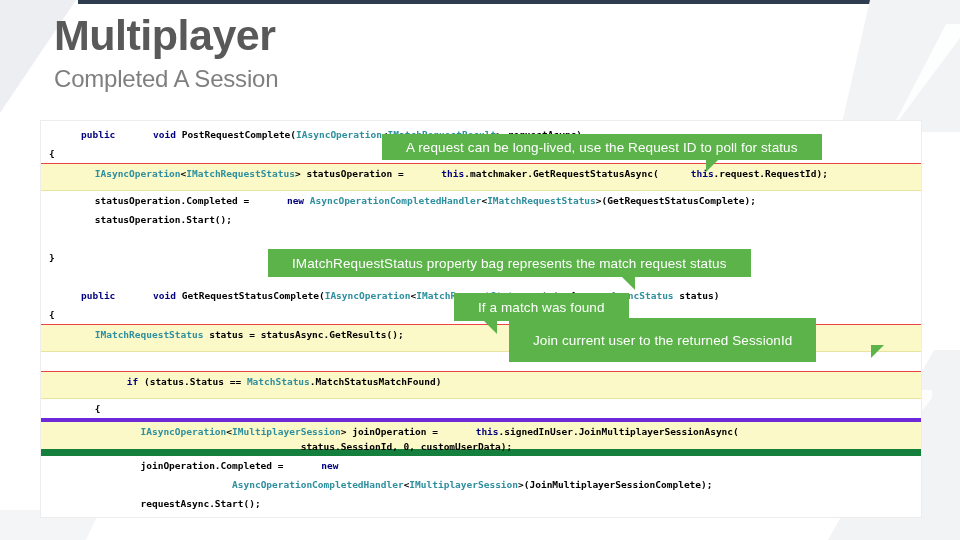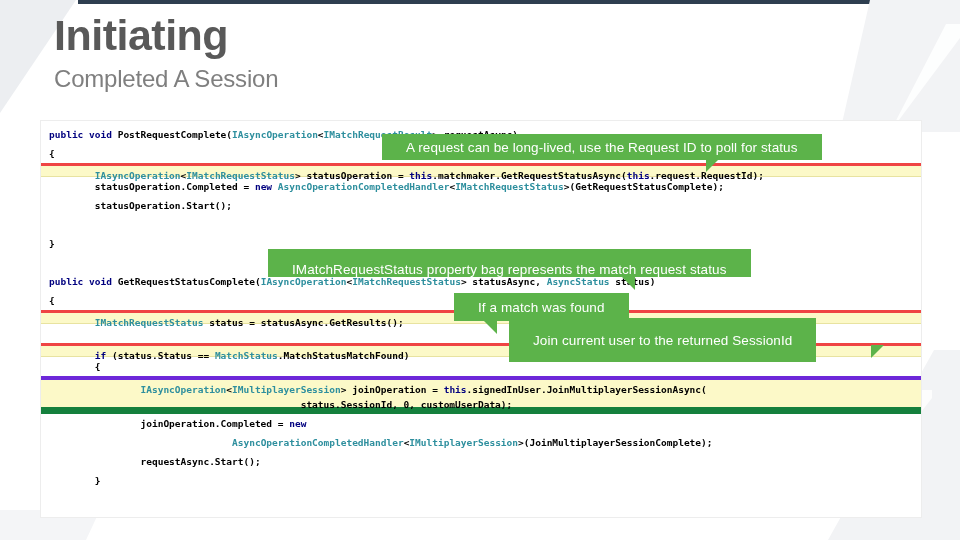--- a/index.html
+++ b/index.html
@@ -64,26 +64,26 @@
     font-family:"DejaVu Sans Mono","Liberation Mono",monospace;
     font-size:9.5px;line-height:19px;
     color:#000000;
     overflow:hidden;
   }
   .code-lines{position:relative;padding-top:4px;}
   .ln{
     position:relative;height:19px;white-space:pre;
     padding-left:8px;font-weight:bold;
   }
-  .ln.hl{background:#fcf9c8;border-top:3px solid #ef4444;border-bottom:1px solid #e8e3a0;
-         box-sizing:border-box;height:14px;}
+  .ln.hl{background:#fcf9c8;border-top:1px solid #ef4444;border-bottom:1px solid #e8e3a0;
+         box-sizing:border-box;height:28px;}
   .ln.hl-top{background:#fcf9c8;border-top:4px solid #6d28d9;box-sizing:border-box;height:19px;}
   .ln.hl-bot{background:#fcf9c8;border-bottom:7px solid #15803d;box-sizing:border-box;height:19px;}
 
-  .kw{color:#00007f;}
+  .kw{color:#00007f;margin-left:32px;}
   .ty{color:#2e8f9e;}
 
   
   .callout{
     position:absolute;
     background:#5cb34a;
     color:#ffffff;
     font-family:"Liberation Sans", sans-serif;
     font-size:13.5px;
     display:flex;align-items:center;
@@ -95,21 +95,21 @@
     position:absolute;width:0;height:0;
   }
   
   #callout-1{left:382px;top:134px;height:26px;}
   #callout-1 .tail{
     left:324px;top:26px;
     border-left:12px solid #5cb34a;
     border-bottom:12px solid transparent;
   }
   
-  #callout-2{left:268px;top:249px;height:28px;align-items:flex-end;}
+  #callout-2{left:268px;top:249px;height:28px;}
   #callout-2 .tail{
     left:354px;top:28px;
     border-right:13px solid #5cb34a;
     border-bottom:13px solid transparent;
   }
   
   #callout-3{left:454px;top:293px;height:28px;}
   #callout-3 .tail{
     left:30px;top:28px;
     border-right:13px solid #5cb34a;
@@ -130,21 +130,21 @@
 
   <div class="topbar"></div>
   <div class="wedge-tl"></div>
   <div class="wedge-tr"></div>
   <div class="wedge-tr2"></div>
   <div class="wedge-br"></div>
   <div class="wedge-br2"></div>
   <div class="wedge-bl"></div>
 
   <div class="title-wrap">
-    <div class="title">Initiating</div>
+    <div class="title">Multiplayer</div>
     <div class="subtitle">Completed A Session</div>
   </div>
 
   <div class="code-panel">
     <div class="code-lines" id="code-lines">
         <div class="ln"><span class="kw">public</span> <span class="kw">void</span> PostRequestComplete(<span class="ty">IAsyncOperation</span>&lt;<span class="ty">IMatchRequestResult</span>&gt; requestAsync)</div>
         <div class="ln">{</div>
         <div class="ln hl">        <span class="ty">IAsyncOperation</span>&lt;<span class="ty">IMatchRequestStatus</span>&gt; statusOperation = <span class="kw">this</span>.matchmaker.GetRequestStatusAsync(<span class="kw">this</span>.request.RequestId);</div>
         <div class="ln">        statusOperation.Completed = <span class="kw">new</span> <span class="ty">AsyncOperationCompletedHandler</span>&lt;<span class="ty">IMatchRequestStatus</span>&gt;(GetRequestStatusComplete);</div>
         <div class="ln">        statusOperation.Start();</div>

